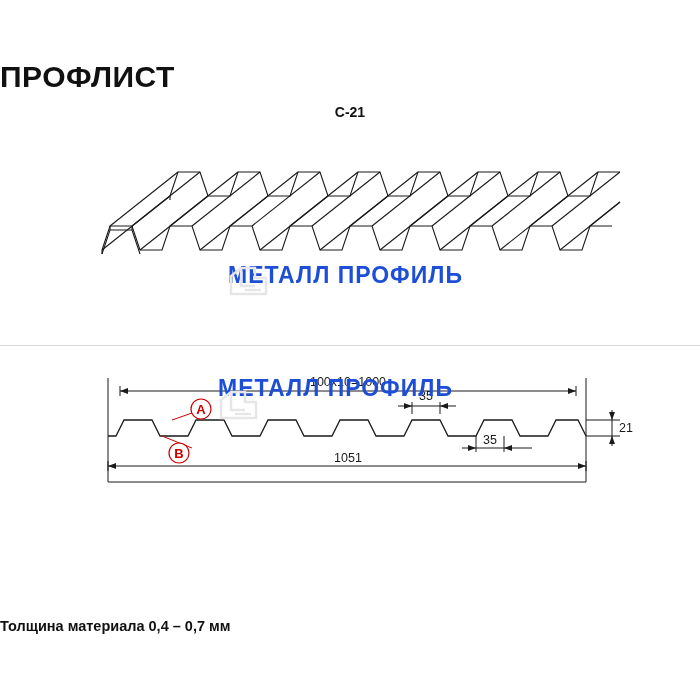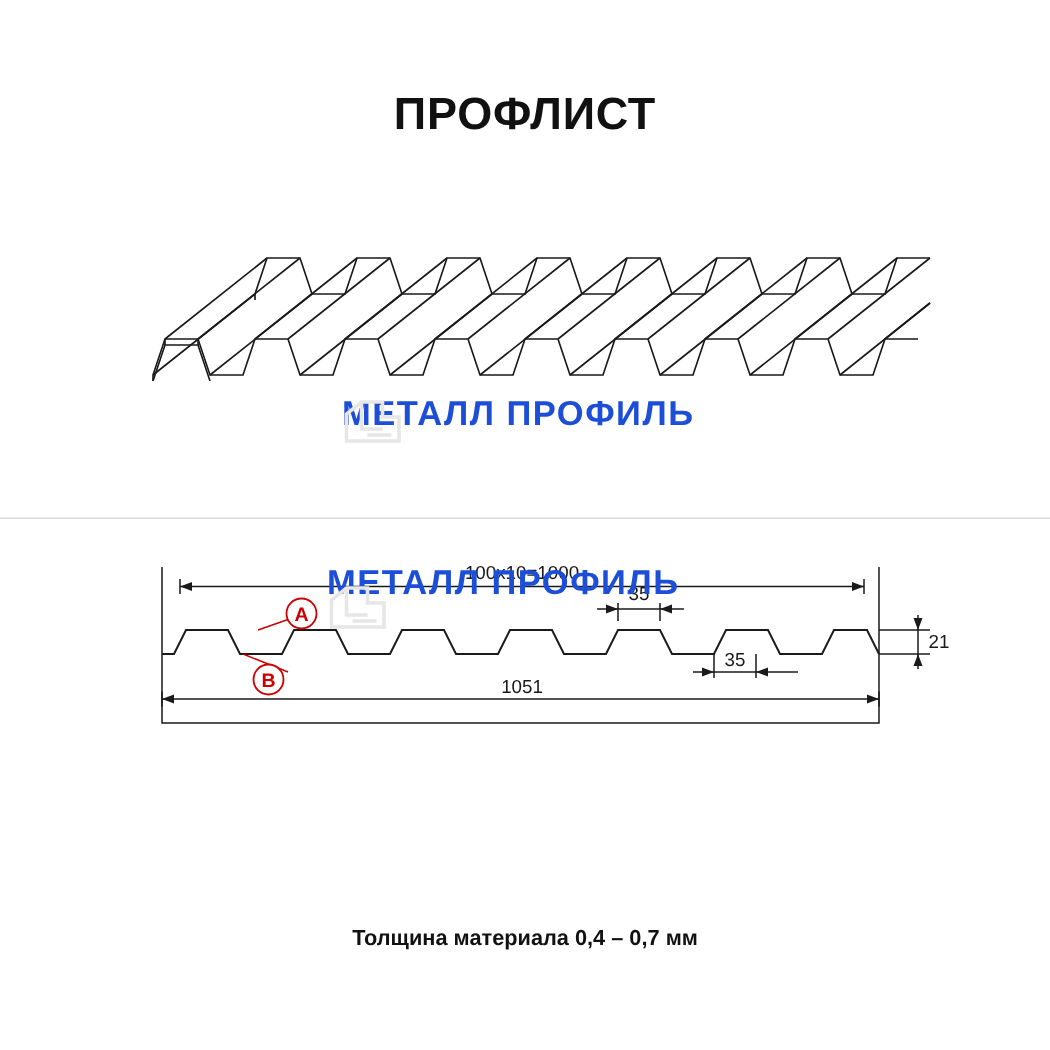--- a/index.html
+++ b/index.html
@@ -18,21 +18,20 @@
   .page {
     position: relative;
     width: 700px;
     height: 700px;
   }
   .title {
     position: absolute;
     top: 60px;
     left: 0;
     width: 700px;
-    text-align: center;
     font-size: 30px;
     font-weight: bold;
     letter-spacing: 0.5px;
     color: #111111;
   }
   .subtitle {
     position: absolute;
     top: 104px;
     left: 0;
     width: 700px;
@@ -62,21 +61,20 @@
     left: 60px;
     width: 590px;
     height: 150px;
     text-align: right;
   }
   .footnote {
     position: absolute;
     top: 618px;
     left: 0;
     width: 700px;
-    text-align: center;
     font-size: 14.5px;
     font-weight: bold;
     color: #111111;
   }
   .wm {
     position: absolute;
     pointer-events: none;
     color: #1d4ed8;
     font-weight: bold;
     letter-spacing: 1px;
@@ -98,20 +96,21 @@
   }
   svg { display: block; overflow: visible; }
   text { font-family: "Liberation Sans", sans-serif; }
 </style>
 </head>
 <body>
 
 <div class="page">
 
   <div class="title">ПРОФЛИСТ</div>
+  <div class="subtitle">С-21</div>
 
   <div class="iso-wrap">
     <svg width="540" height="160" viewBox="0 0 540 160">
       <g fill="none" stroke="#1a1a1a" stroke-width="1.1" stroke-linejoin="miter">
 
         <path d="M22,100 L30,76 L52,76 L60,100 L82,100 L90,76 L112,76 L120,100 L142,100 L150,76 L172,76 L180,100 L202,100 L210,76 L232,76 L240,100 L262,100 L270,76 L292,76 L300,100 L322,100 L330,76 L352,76 L360,100 L382,100 L390,76 L412,76 L420,100 L442,100 L450,76 L472,76 L480,100 L502,100 L510,76 L532,76"></path>
 
         <path d="M90,24 L98,0 L120,0 L128,24 L150,24 L158,0 L180,0 L188,24 L210,24 L218,0 L240,0 L248,24 L270,24 L278,0 L300,0 L308,24 L330,24 L338,0 L360,0 L368,24 L390,24 L398,0 L420,0 L428,24 L450,24 L458,0 L480,0 L488,24 L510,24 L518,0 L540,0" transform="translate(0,22)"></path>
 
         <path d="M30,76 L98,22"></path>

